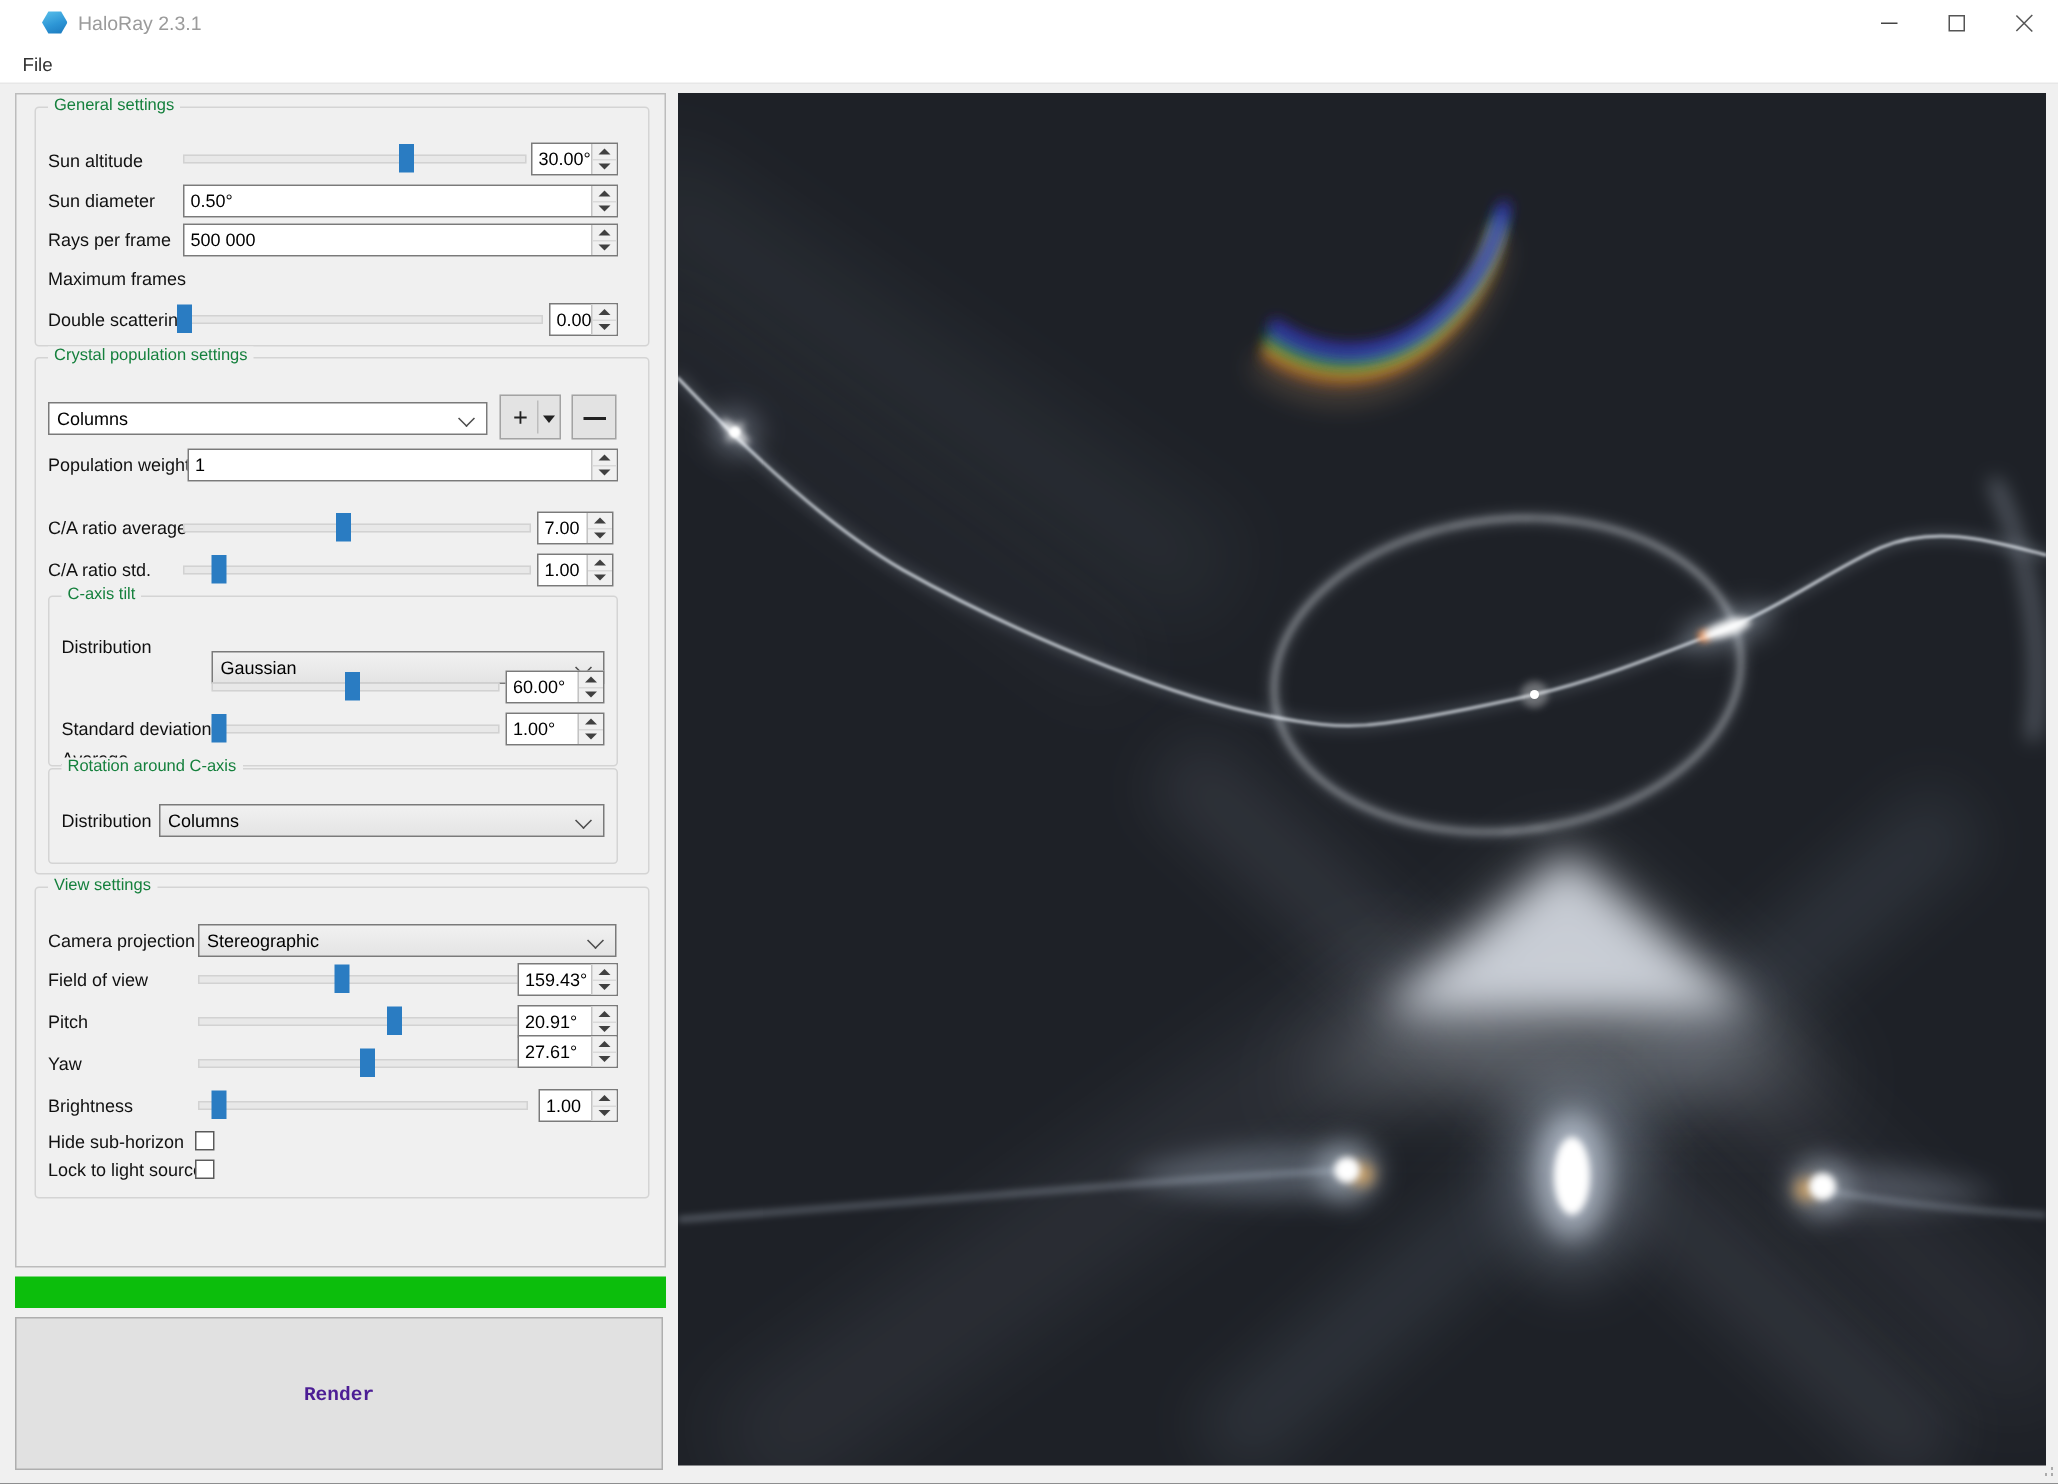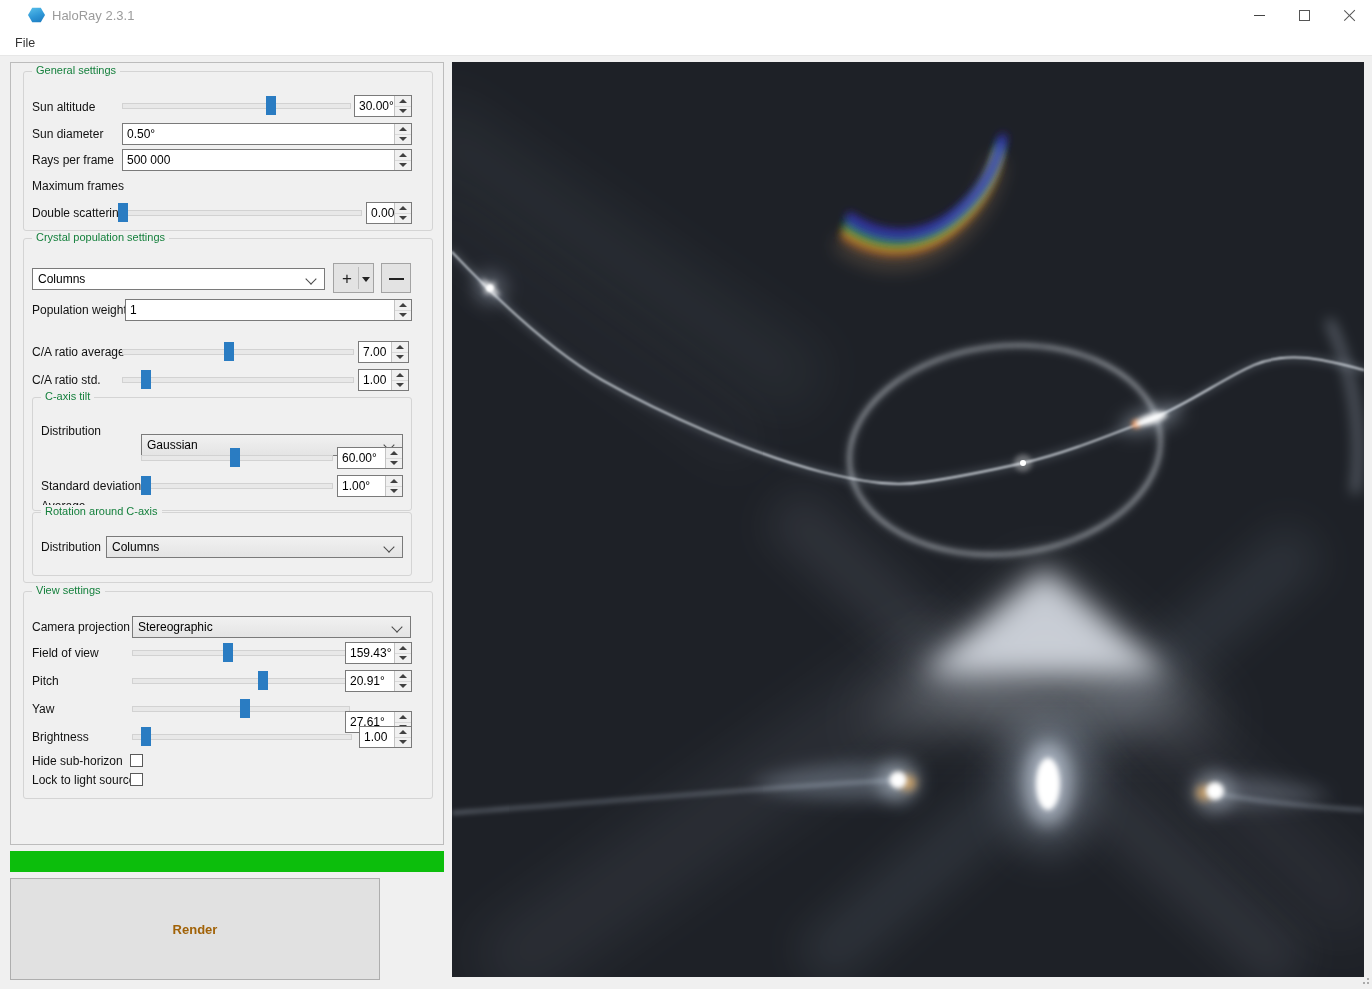--- a/index.html
+++ b/index.html
@@ -45,21 +45,21 @@
   .pbtn{position:absolute;background:#e3e3e3;border:1px solid #a3a3a3;box-sizing:border-box;}
   .split-div{position:absolute;right:14px;top:3px;bottom:3px;width:1px;background:#bdbdbd;}
   .split-arrow{position:absolute;right:3px;top:13px;width:0;height:0;border-left:4px solid transparent;border-right:4px solid transparent;border-top:5px solid #222;}
   .minus-sym{position:absolute;left:7px;top:14px;width:15px;border-top:2px solid #222;}
   .plus-sym-label{position:absolute;left:0;width:26px;text-align:center;top:5px;font-size:17px;color:#222;}
   
   .checkbox{position:absolute;width:13px;height:13px;background:#fff;border:1px solid #5a5a5a;box-sizing:border-box;}
   
   .progress{position:absolute;left:10px;top:851px;width:434px;height:21px;background:#e6e6e6;}
   .progress .fill{height:100%;background:#0cbe0c;}
-  .render-btn{position:absolute;left:10px;top:878px;width:370px;height:102px;background:#e1e1e1;border:1px solid #aeaeae;font-family:Liberation Sans, sans-serif;font-size:13px;font-weight:bold;color:#a16207;}
+  .render-btn{position:absolute;left:10px;top:878px;width:432px;height:102px;background:#e1e1e1;border:1px solid #aeaeae;font-family:Liberation Mono, monospace;font-size:13px;font-weight:bold;color:#4c1d95;}
   
   .viewport{position:absolute;left:452px;top:62px;width:912px;height:915px;overflow:hidden;background:#1e2127;}
   .render-bg{position:absolute;inset:0;
     background:
       radial-gradient(120% 120% at 55% 45%, rgba(0,0,0,0) 55%, rgba(8,10,14,0.55) 100%),
       radial-gradient(28px 14px at 592px 508px, rgba(255,205,100,0.95), rgba(255,170,60,0.35) 60%, rgba(255,170,60,0) 75%),
       radial-gradient(circle at 578px 401px, rgba(13,16,20,0.99) 0px, rgba(13,16,20,0.99) 97px, #131categ 0),
       radial-gradient(circle at 578px 401px, rgba(13,16,20,0.99) 0px, rgba(13,16,20,0.99) 96px, rgba(22,24,28,0.95) 100px, rgba(165,118,62,0.85) 105px, rgba(205,155,88,0.35) 109px, rgba(0,0,0,0) 114px),
       radial-gradient(130px 45px at 545px 300px, rgba(250,252,255,0.85), rgba(250,252,255,0) 70%),
       radial-gradient(90px 60px at 715px 400px, rgba(245,249,255,0.30), rgba(245,249,255,0) 70%),
@@ -320,21 +320,21 @@
           <div class="sb down">
               <i class="tri-down"></i>
             </div>
         </div>
       </div>
 
       <span class="lbl" style="left:8px;top:110px;">Yaw</span>
       <div class="slider" style="left:108px;top:114px;width:216px;">
         <div class="handle" style="left: 52%;"></div>
       </div>
-      <div class="spin" style="left:321px;top:119px;width:67px;">
+      <div class="spin" style="left:321px;top:98px;width:67px;">
         <span class="spin-val">27.61°</span>
         <div class="spin-btns">
           <div class="sb up">
               <i class="tri-up"></i>
             </div>
           <div class="sb down">
               <i class="tri-down"></i>
             </div>
         </div>
       </div>

